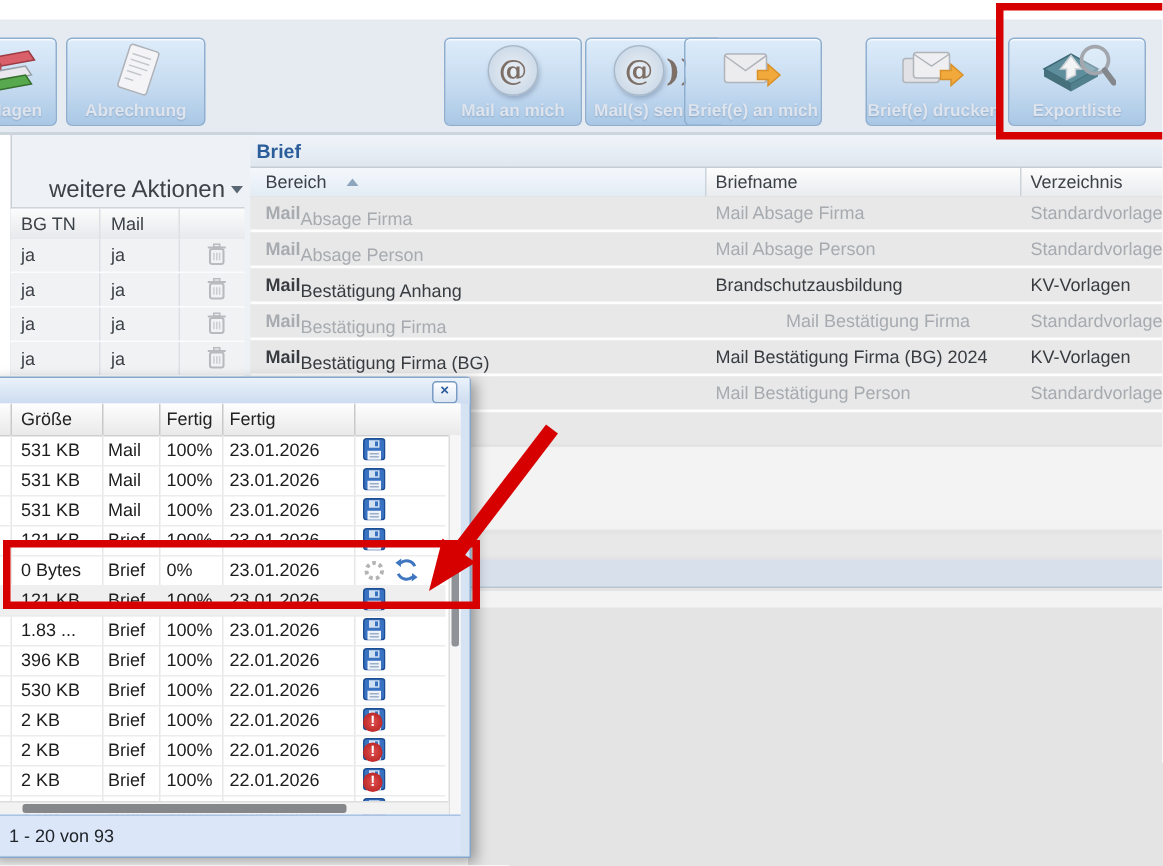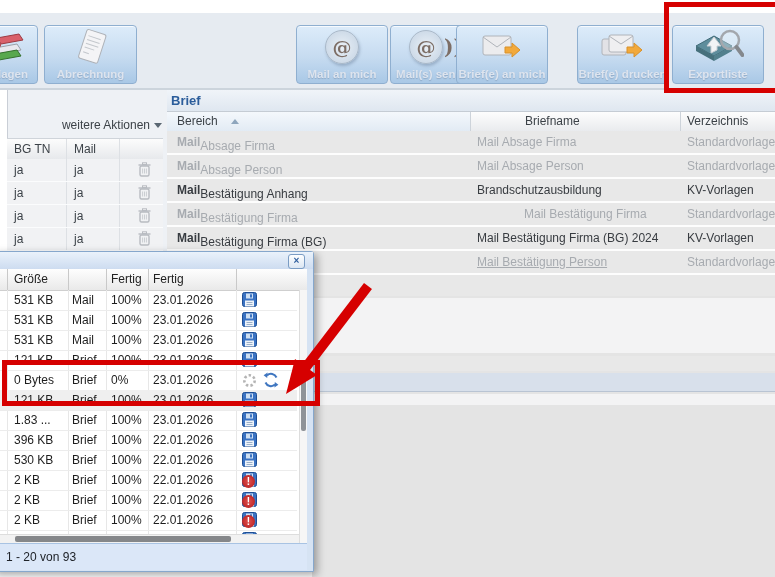--- a/index.html
+++ b/index.html
@@ -19,21 +19,21 @@
   .btn .ic{position:absolute;left:0;right:0;top:1px;height:40px;display:flex;align-items:center;justify-content:center;}
   .atcircle{width:32px;height:32px;border-radius:50%;background:radial-gradient(#e9f0f7,#c3d2e2);
        border:1px solid #aab9c9;box-shadow:1px 2px 3px rgba(80,100,130,.35);
        display:flex;align-items:center;justify-content:center;
        font-family:"DejaVu Serif",serif;font-weight:bold;font-size:19px;color:#7d6e66;}
   .parens{font-family:"DejaVu Serif",serif;font-weight:bold;font-size:20px;color:#7d6e66;margin-left:1px;}
 
   
   .leftpanel{left:0;top:90px;width:167px;height:487px;background:#eef1f5;}
   .lp-edge{left:0;top:0;width:7px;height:487px;background:#fff;border-right:1px solid #c9ced6;}
-  .moreact{right:5px;top:28px;font-size:12px;color:#3c4248;white-space:nowrap;}
+  .moreact{right:5px;top:28px;font-size:16px;color:#3c4248;white-space:nowrap;}
   .caret{display:inline-block;width:0;height:0;border-left:4px solid transparent;border-right:4px solid transparent;
          border-top:5px solid #5a6772;vertical-align:middle;margin-left:4px;}
   .lp-hdr{left:7px;top:48px;width:156px;height:20px;background:linear-gradient(#fcfcfc,#e7e9ec);
           border-top:1px solid #cfd4da;border-bottom:1px solid #cfd4da;font-size:12px;color:#3c4248;}
   .lp-hdr span{position:absolute;top:3px;}
   .lp-row{left:7px;width:156px;height:22px;background:#f1f2f4;border-bottom:2px solid #fbfcfd;font-size:12px;color:#3c4248;}
   .lp-row span{position:absolute;top:4px;}
   .lp-vline{position:absolute;top:0;width:1px;height:100%;background:#dde0e4;}
 
   
@@ -253,21 +253,21 @@
   </div>
 
   <div class="abs briefpanel">
     <div class="abs bp-title">
       <span>Brief</span>
     </div>
     <div class="abs bp-hdr">
       <div class="sorted"></div>
       <span style="left:10px;">Bereich</span>
         <span class="sortasc" style="left:58px;top:7px;"></span>
-      <span style="left:310px;margin-left:48px;">Briefname</span>
+      <span style="left:310px;">Briefname</span>
       <span style="left:520px;">Verzeichnis</span>
       <div class="bp-vline" style="left:303px;"></div>
       <div class="bp-vline" style="left:513px;"></div>
     </div>
 
     <div class="abs brow muted" style="top:41px;">
       <span style="left:10px;"><b class="pfx">Mail</b> <span>Absage Firma</span></span>
       <span style="left:310px;">Mail Absage Firma</span>
       <span style="left:520px;">Standardvorlagen</span>
     </div>
@@ -286,21 +286,21 @@
       <span style="left:310px;margin-left:47px;">Mail Bestätigung Firma</span>
       <span style="left:520px;">Standardvorlagen</span>
     </div>
     <div class="abs brow strong" style="top:137px;">
       <span style="left:10px;"><b class="pfx">Mail</b> <span>Bestätigung Firma (BG)</span></span>
       <span style="left:310px;">Mail Bestätigung Firma (BG) 2024</span>
       <span style="left:520px;">KV-Vorlagen</span>
     </div>
     <div class="abs brow muted" style="top:161px;">
       <span style="left:10px;"><b class="pfx">Mail</b> <span>Bestätigung Person</span></span>
-      <span style="left:310px;text-decoration:underline;">Mail Bestätigung Person</span>
+      <span style="left:310px;">Mail Bestätigung Person</span>
       <span style="left:520px;">Standardvorlagen</span>
     </div>
 
     <div class="abs band" style="top:185px;height:21px;background:#e8e8e8;"></div>
     <div class="abs band" style="top:208px;height:55px;background:#f3f3f4;"></div>
     <div class="abs band" style="top:266px;height:15px;background:#e8e8e8;"></div>
     <div class="abs band" style="top:283px;height:18px;background:#d8e0eb;border-bottom:1px solid #b9c4d3;"></div>
     <div class="abs band" style="top:304px;height:11px;background:#f3f3f4;"></div>
   </div>
 

